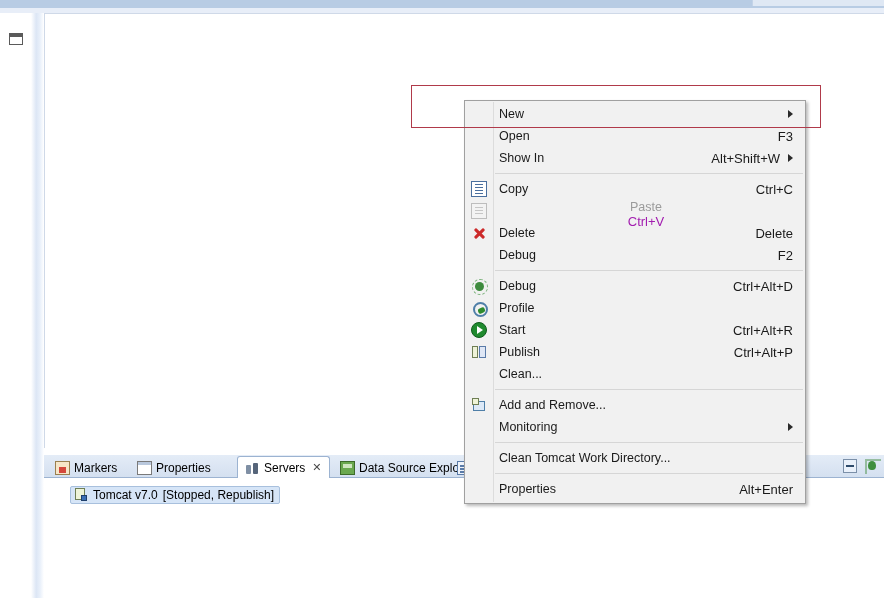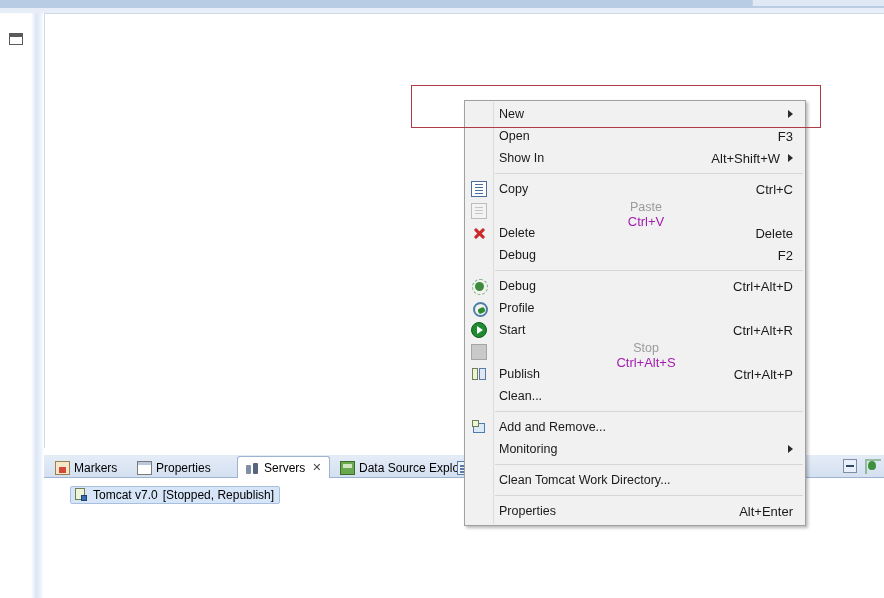--- a/index.html
+++ b/index.html
@@ -589,25 +589,20 @@
   <div class="menu-item">
     <span class="mi-icon ic-profile"></span>
     <span class="menu-label">Profile</span>
     <span class="menu-accel"></span>
   </div>
   <div class="menu-item">
     <span class="mi-icon ic-start"></span>
     <span class="menu-label">Start</span>
     <span class="menu-accel">Ctrl+Alt+R</span>
   </div>
-  <div class="menu-item disabled">
-    <span class="mi-icon ic-stop"></span>
-    <span class="menu-label">Stop</span>
-    <span class="menu-accel">Ctrl+Alt+S</span>
-  </div>
   <div class="menu-item">
     <span class="mi-icon ic-publish"></span>
     <span class="menu-label">Publish</span>
     <span class="menu-accel">Ctrl+Alt+P</span>
   </div>
   <div class="menu-item">
     <span class="menu-label">Clean...</span>
   </div>
 
   <div class="menu-sep"></div>

